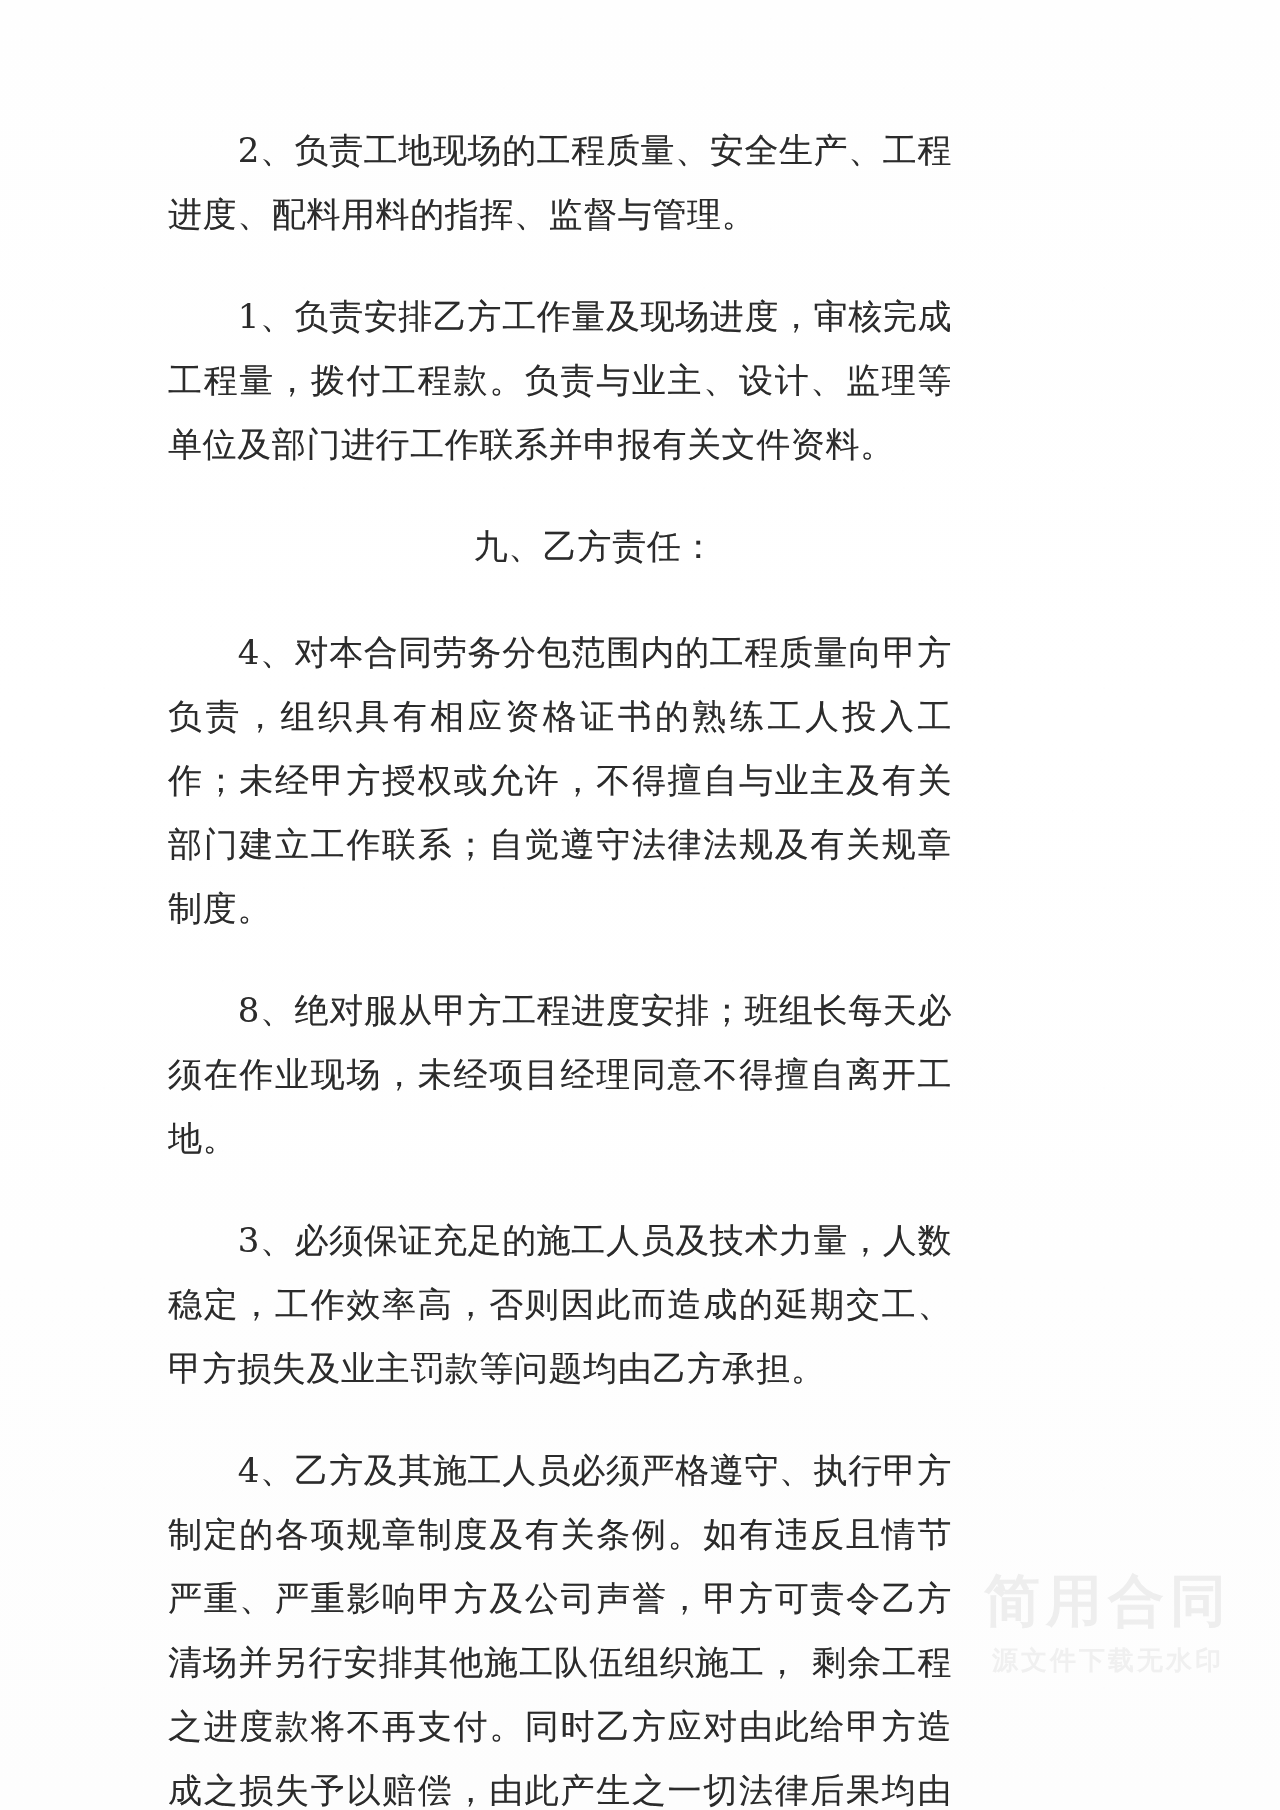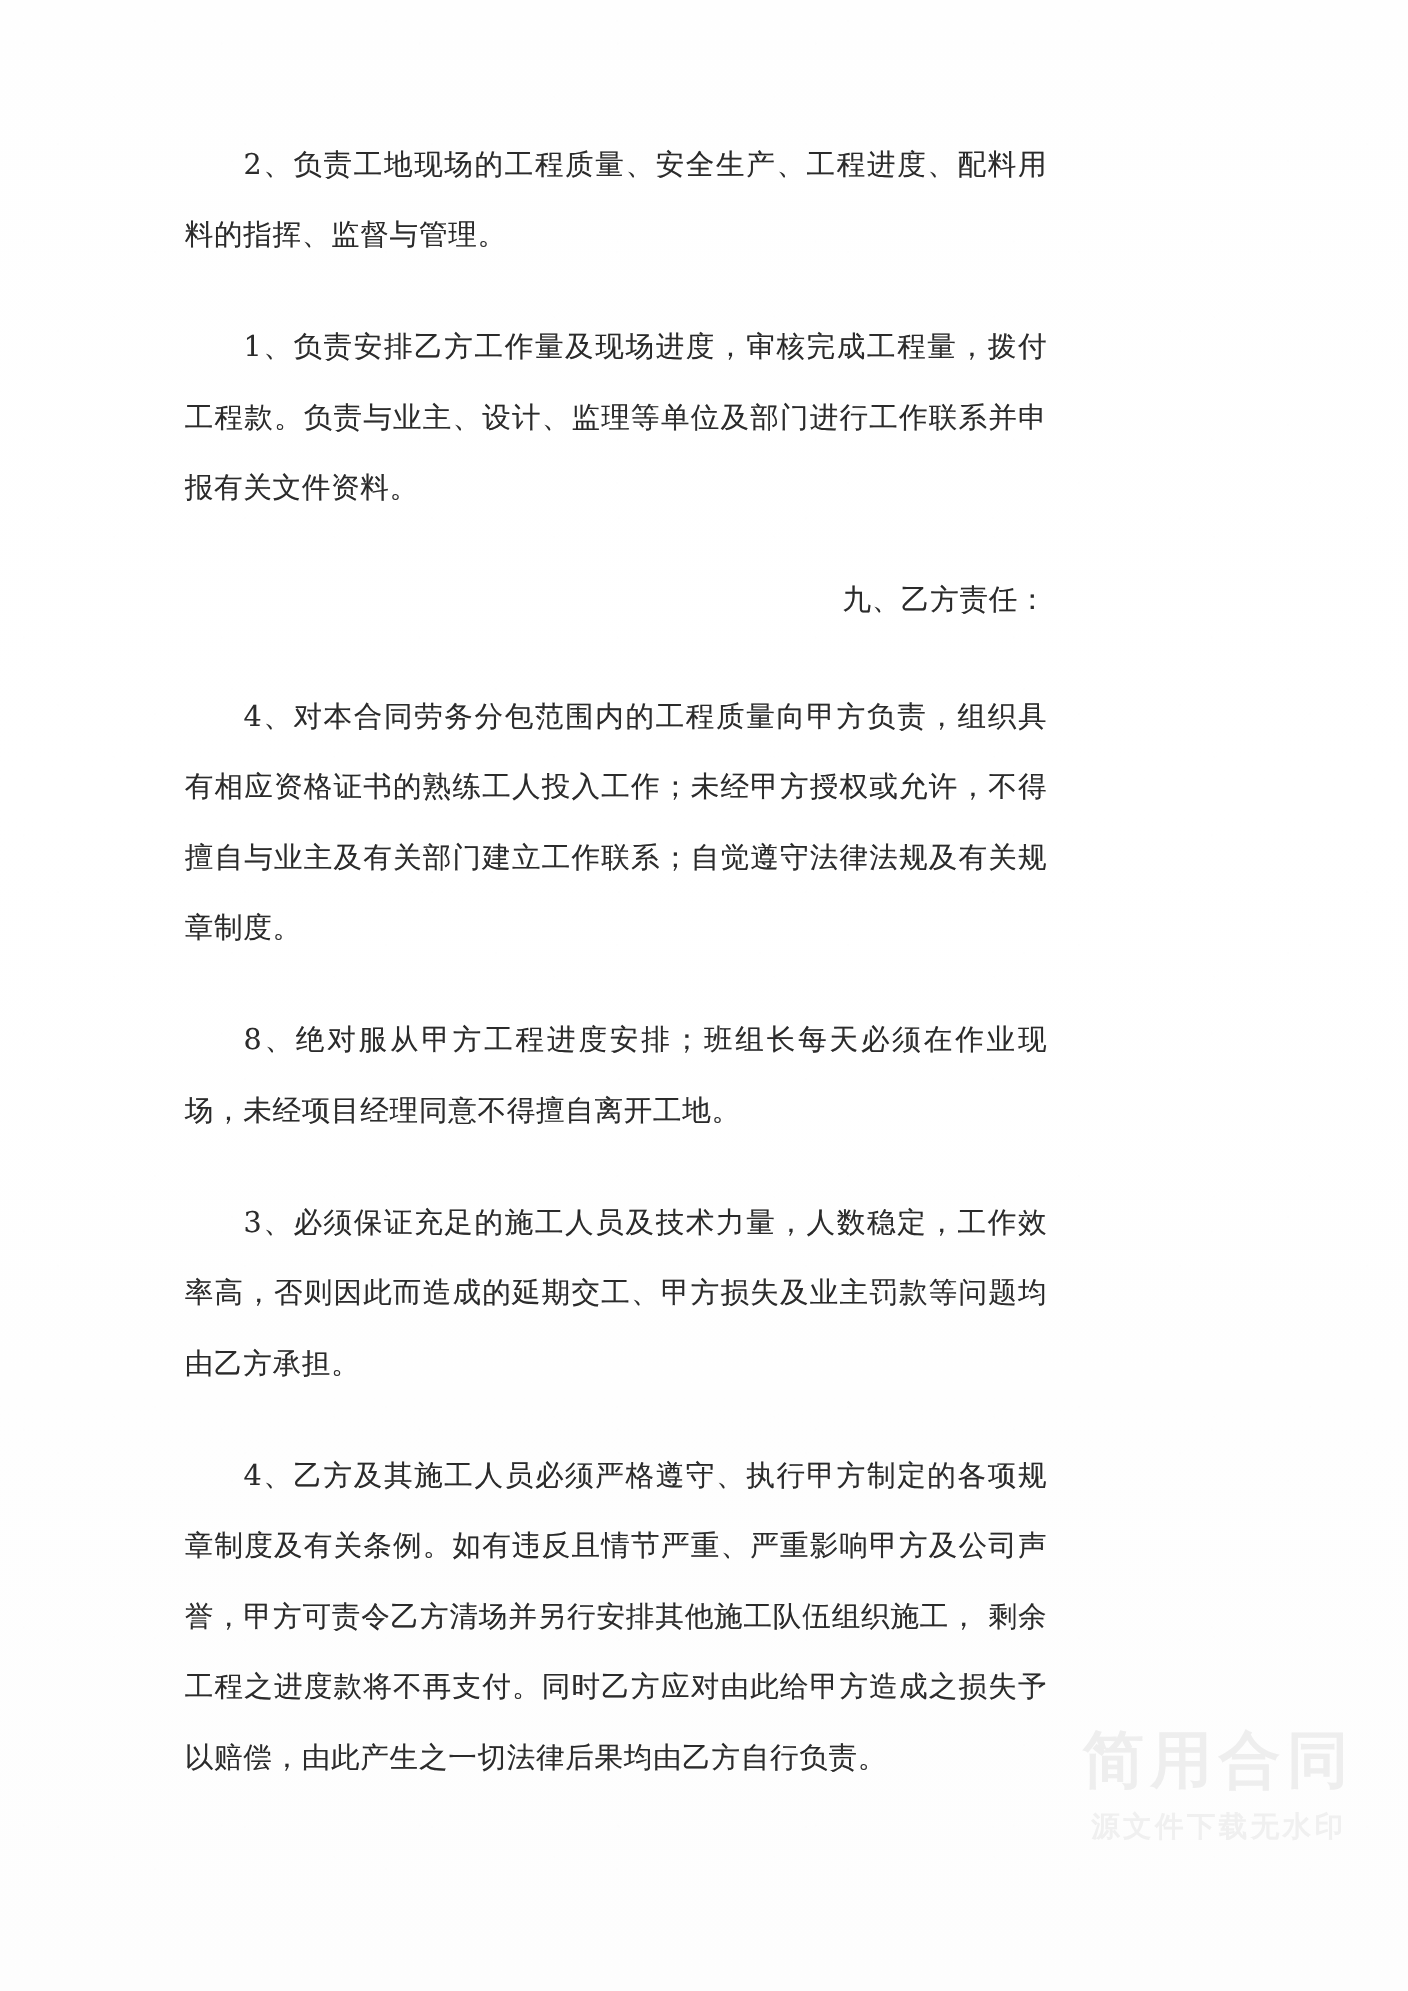--- a/index.html
+++ b/index.html
@@ -43,36 +43,36 @@
   
   #body-text {
     position: absolute;
     left: 168px;
     top: 118px;
     width: 784px;
   }
 
   .para {
     margin: 0 0 38px 0;
-    font-size: 26px;
+    font-size: 34px;
     line-height: 64px;
     color: #2b2b2b;
     text-align: justify;
     text-justify: inter-character;
     letter-spacing: .6px;
     font-weight: 400;
     
     text-shadow: 0 0 .35px rgba(60,60,60,.35);
   }
   .para.indent {
     text-indent: 2.05em;
   }
   .para.heading {
     text-indent: 2.05em;
-    text-align: right;
+    text-align: center;
     margin-bottom: 42px;
   }
   .para.tight {
     margin-bottom: 36px;
   }
   
   .para:last-child { margin-bottom: 0; }
 
   
   #watermark {

